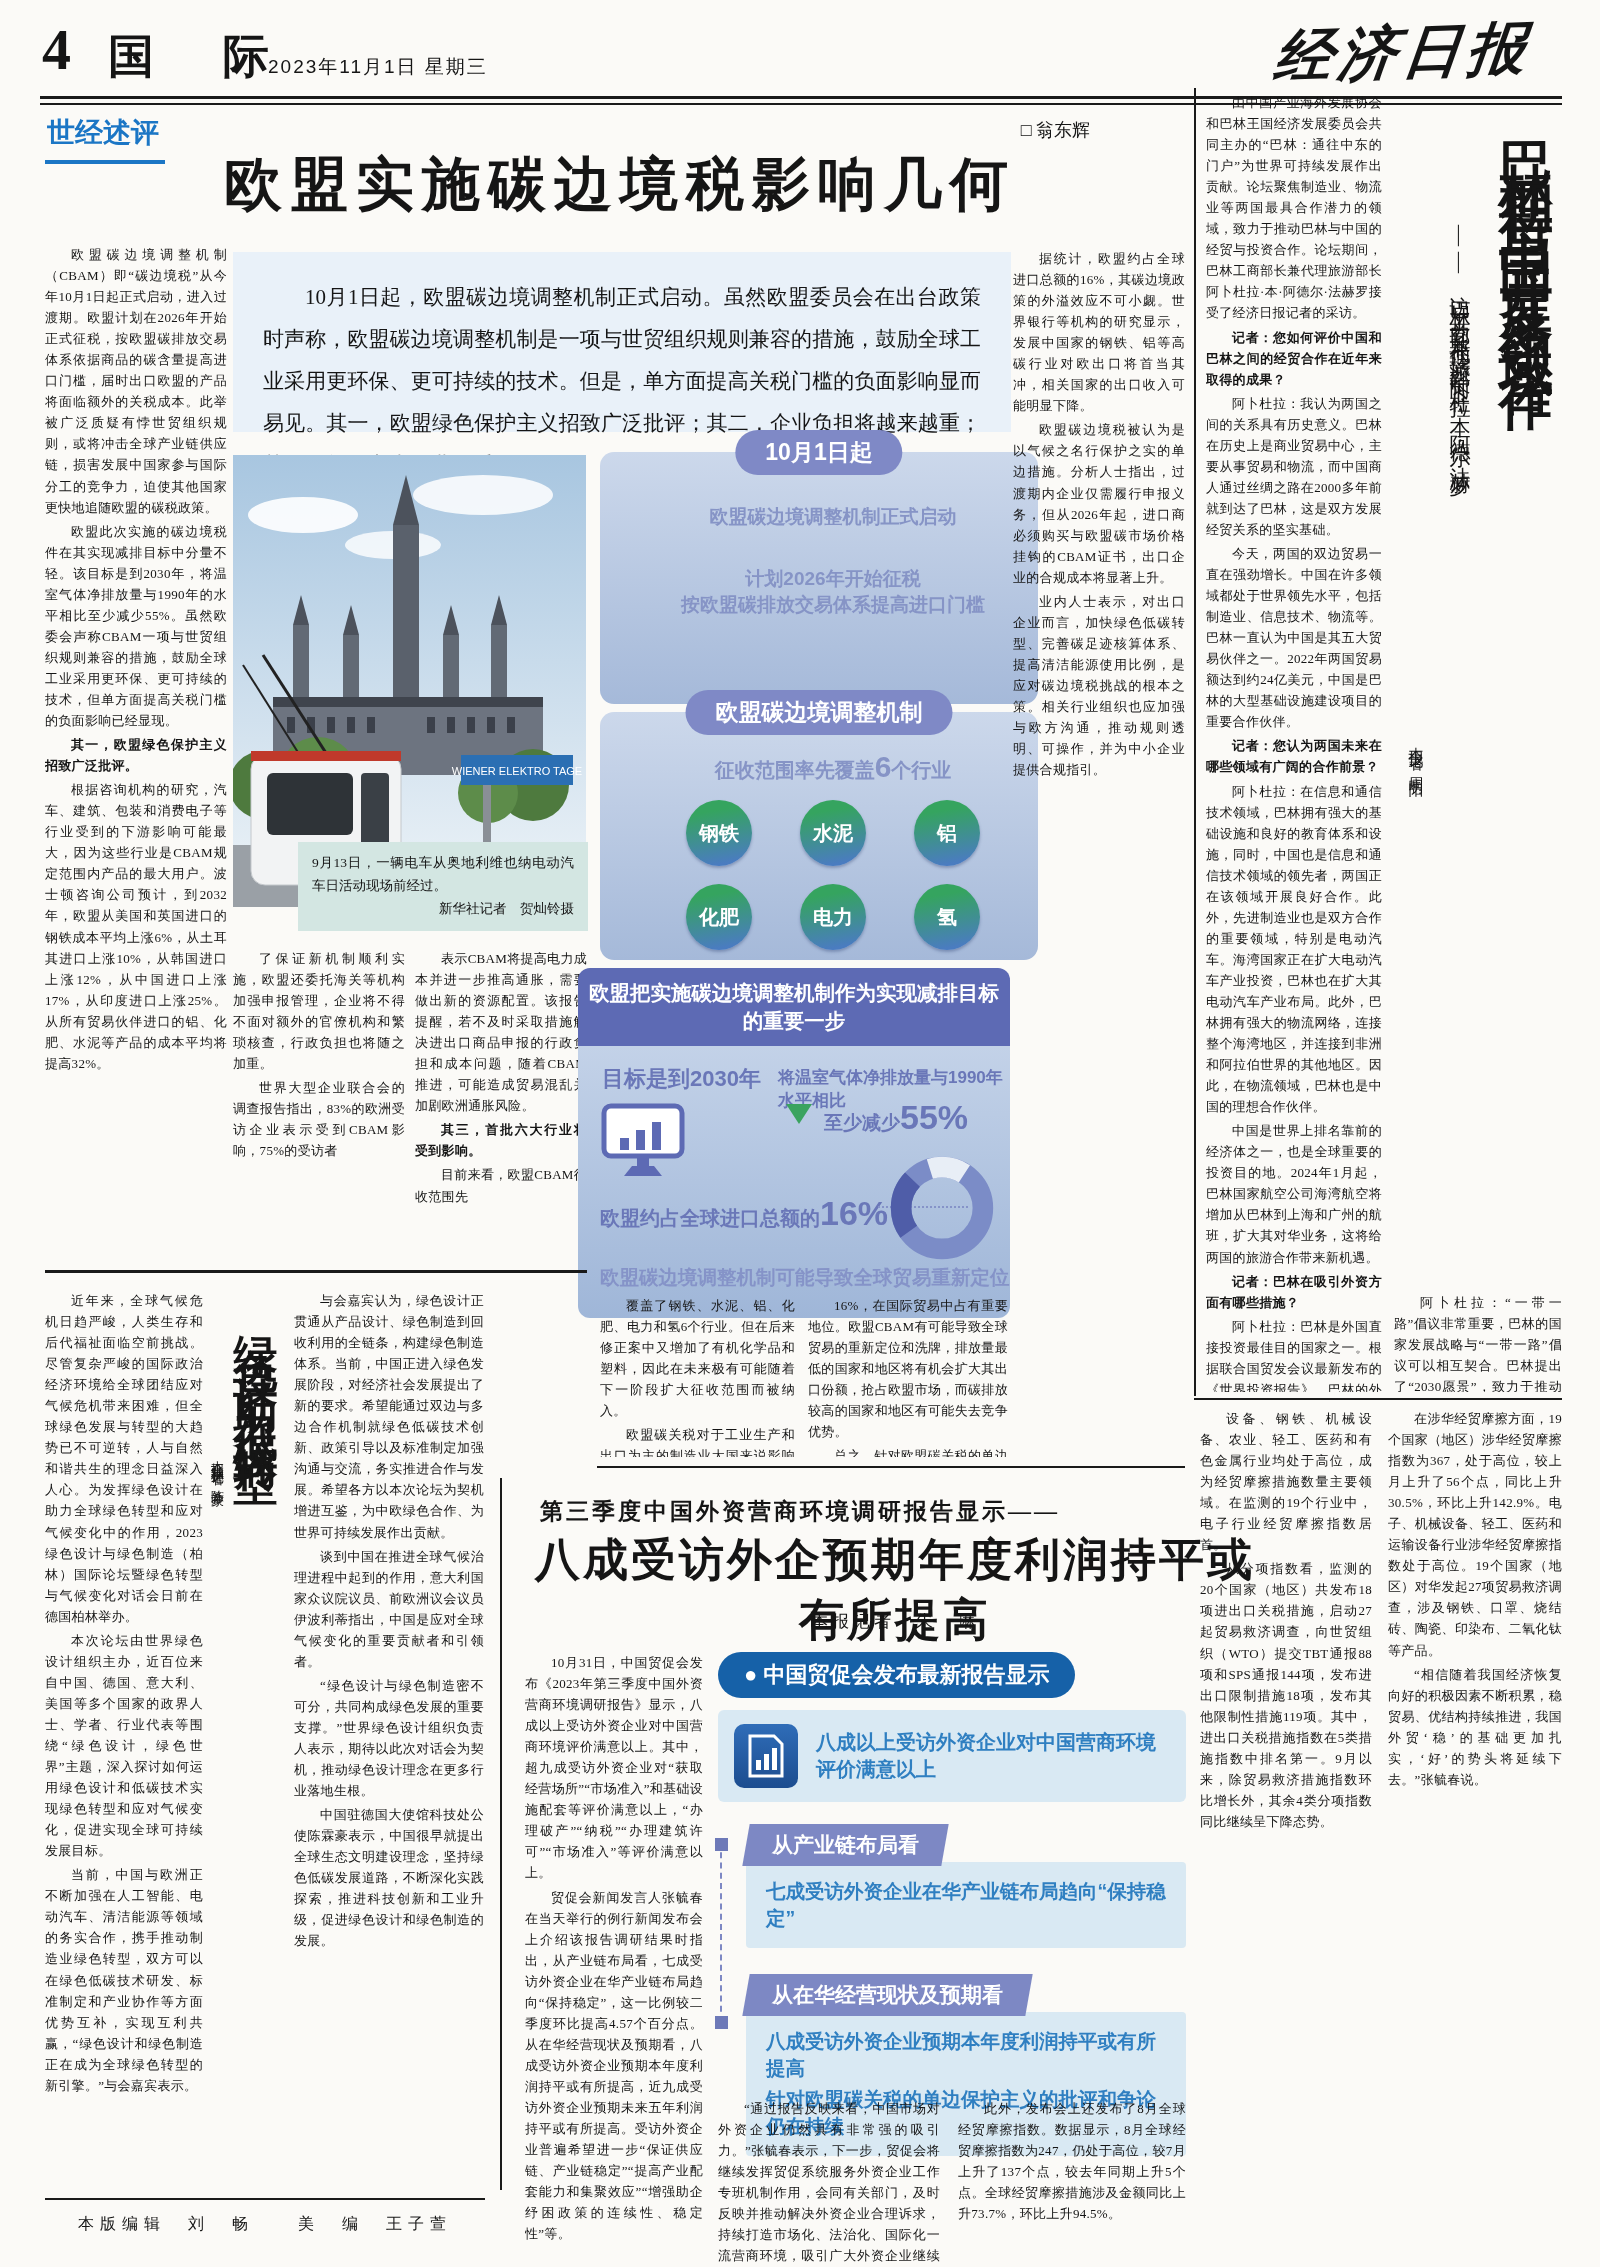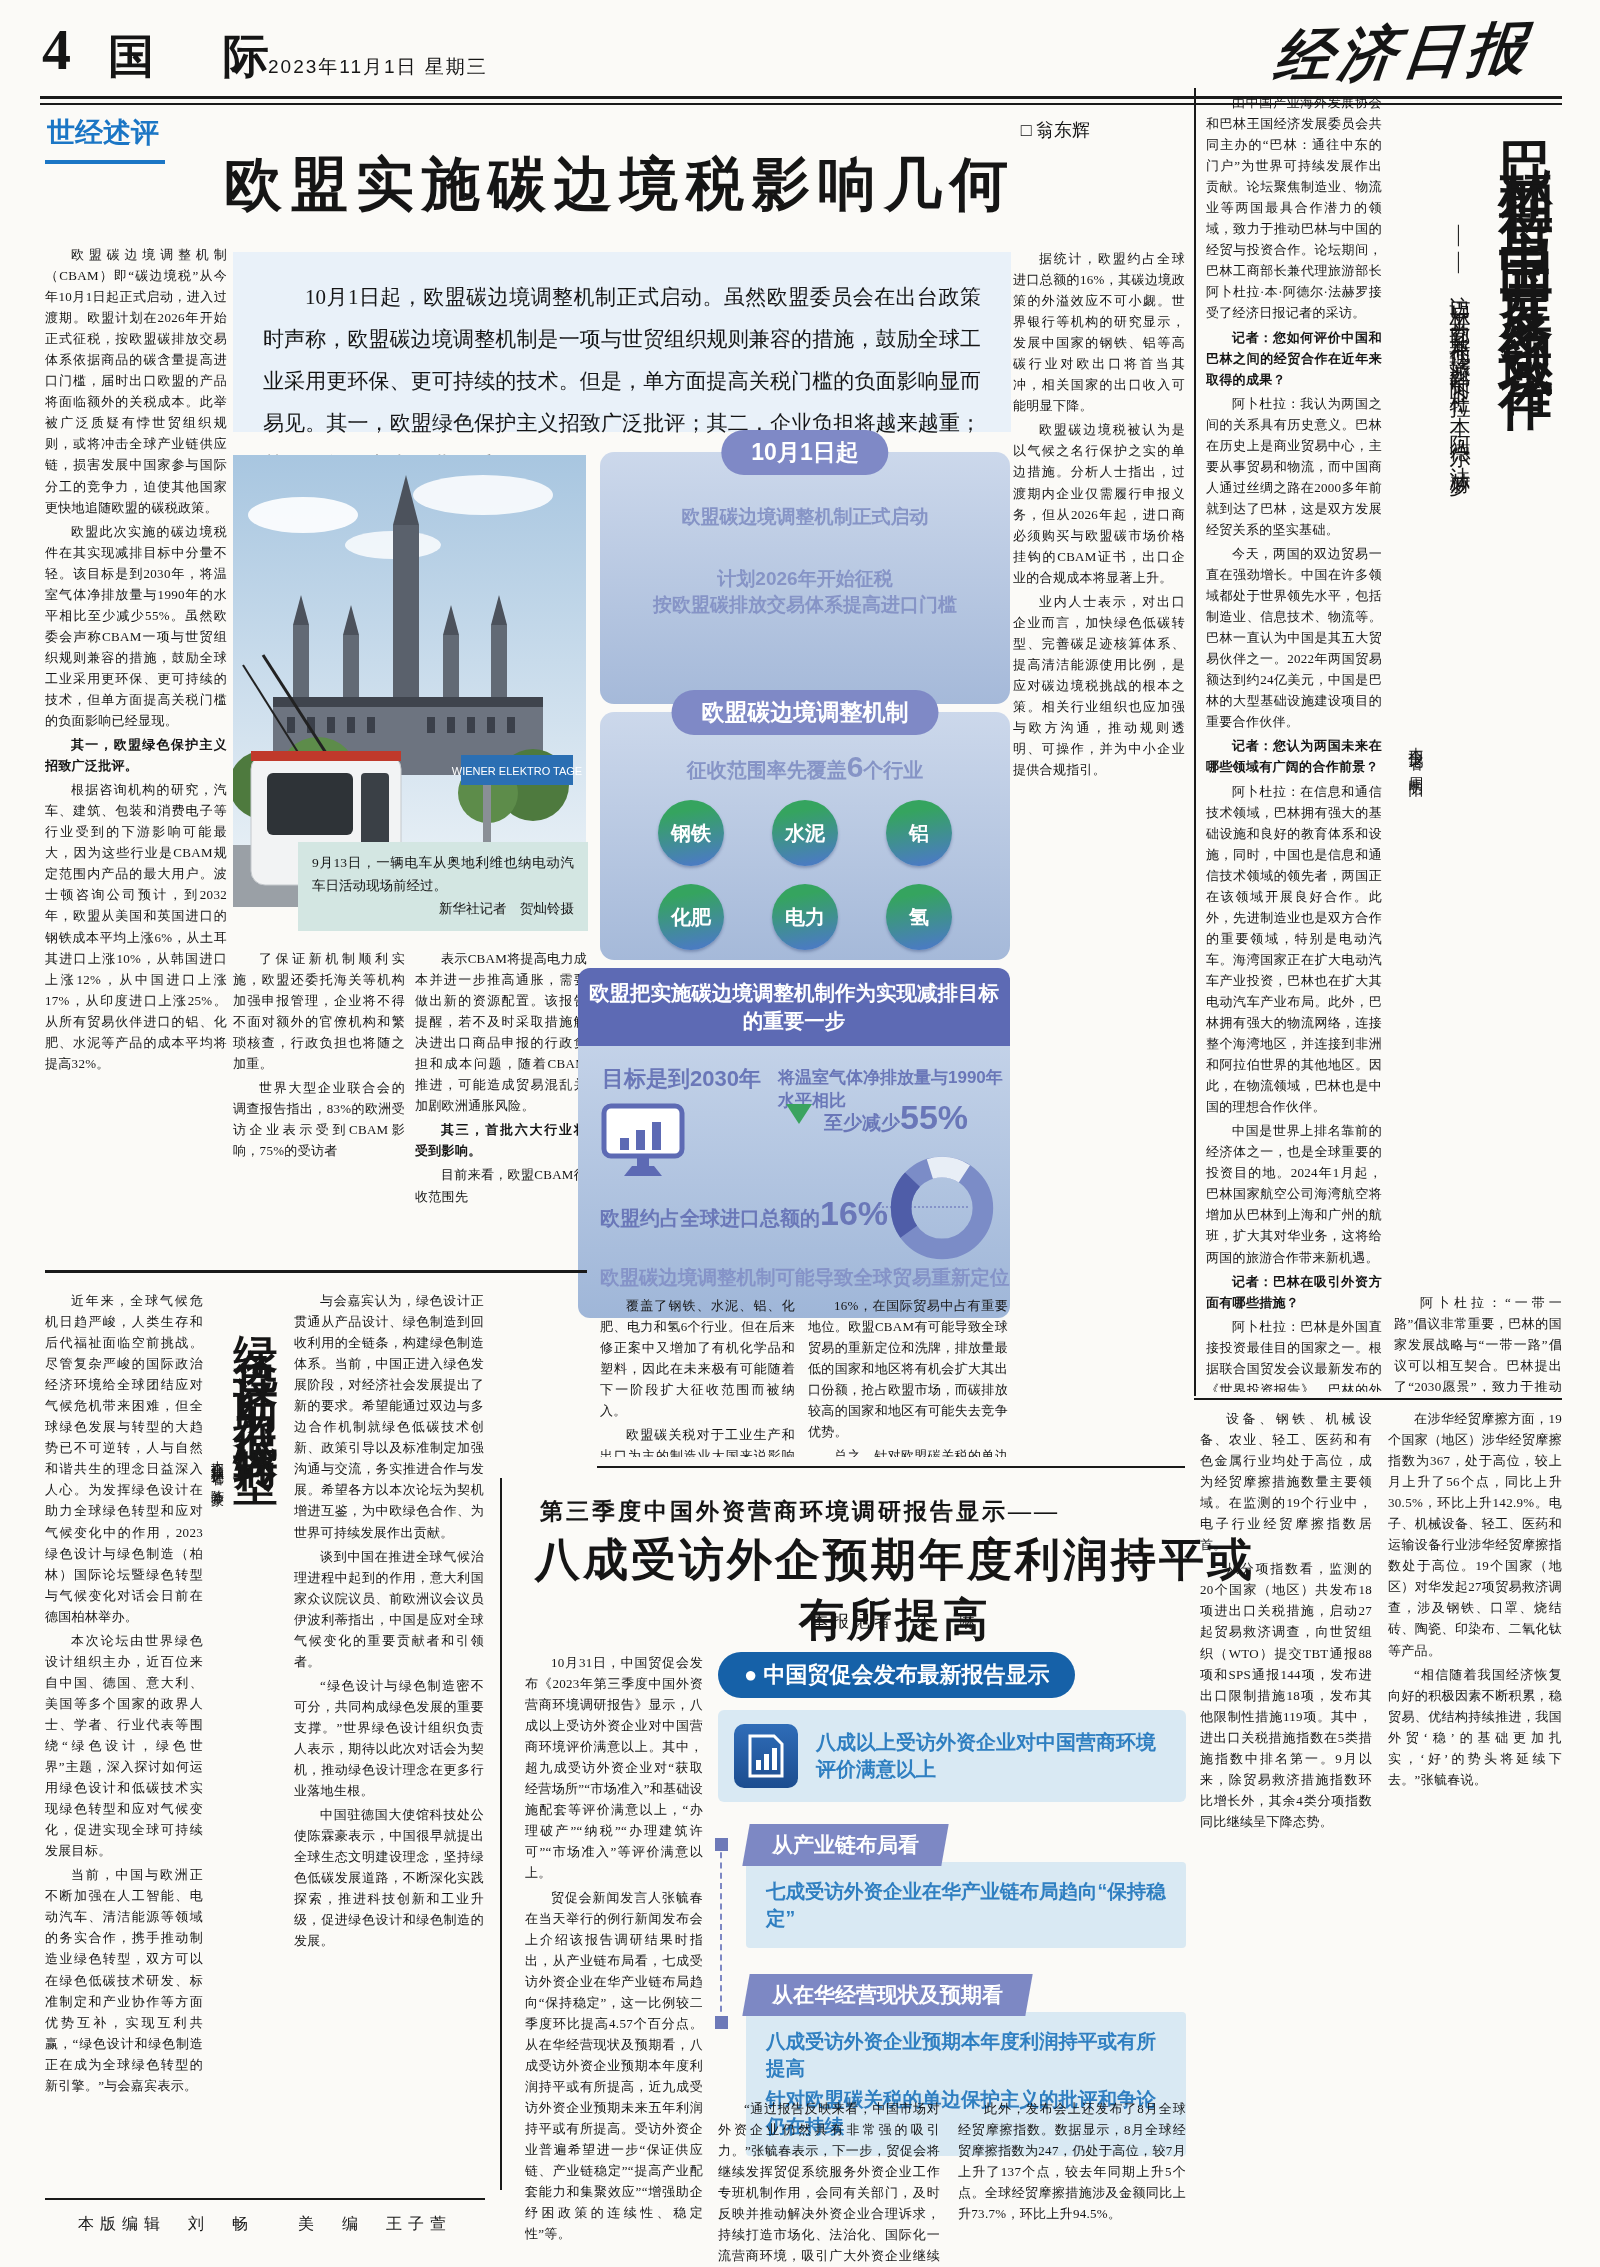--- a/index.html
+++ b/index.html
@@ -24,21 +24,21 @@
             text-align:justify;font-weight:500;}
   .lead-box .indent{text-indent:2em;margin:0;}
   .col{font-size:13px;line-height:1.62;text-align:justify;overflow:hidden;letter-spacing:0.3px;}
   .para{margin:0 0 3px 0;text-indent:2em;}
   .lead-bold{font-weight:bold;}
   
   .photo-frame{overflow:hidden;background:#ec4899;}
   .caption-box{background:#d3e6e2;padding:10px 14px;font-size:13.5px;line-height:1.7;text-align:justify;}
   .caption-credit{text-align:right;margin:0;}
   
-  .panel{background:linear-gradient(180deg,#ccd8eb,#a5b9d9);border-radius:14px;}
+  .panel{background:linear-gradient(180deg,#ccd8eb,#a5b9d9);border-radius:14px;padding-left:28px;}
   .pill{position:absolute;top:-22px;left:50%;transform:translateX(-50%);background:#7f89c6;color:#fff;
         font-weight:bold;font-size:23px;padding:7px 30px;border-radius:26px;white-space:nowrap;
         font-family:"Liberation Sans",sans-serif;}
   .panel-line{color:#8694c6;font-weight:bold;font-size:19px;text-align:center;
               font-family:"Liberation Sans",sans-serif;}
   .circle-row{display:flex;justify-content:space-around;padding:0 34px;}
   .ind-circle{width:66px;height:66px;border-radius:50%;display:flex;align-items:center;justify-content:center;
               background:linear-gradient(170deg,#35a45f 20%,#4a7cc0 90%);color:#fff;font-weight:bold;
               font-size:20px;font-family:"Liberation Sans",sans-serif;box-shadow:0 2px 3px rgba(40,60,110,.35);}
   .panel3-head{background:#5d6ab4;color:#fff;font-weight:bold;font-size:20.5px;text-align:center;

